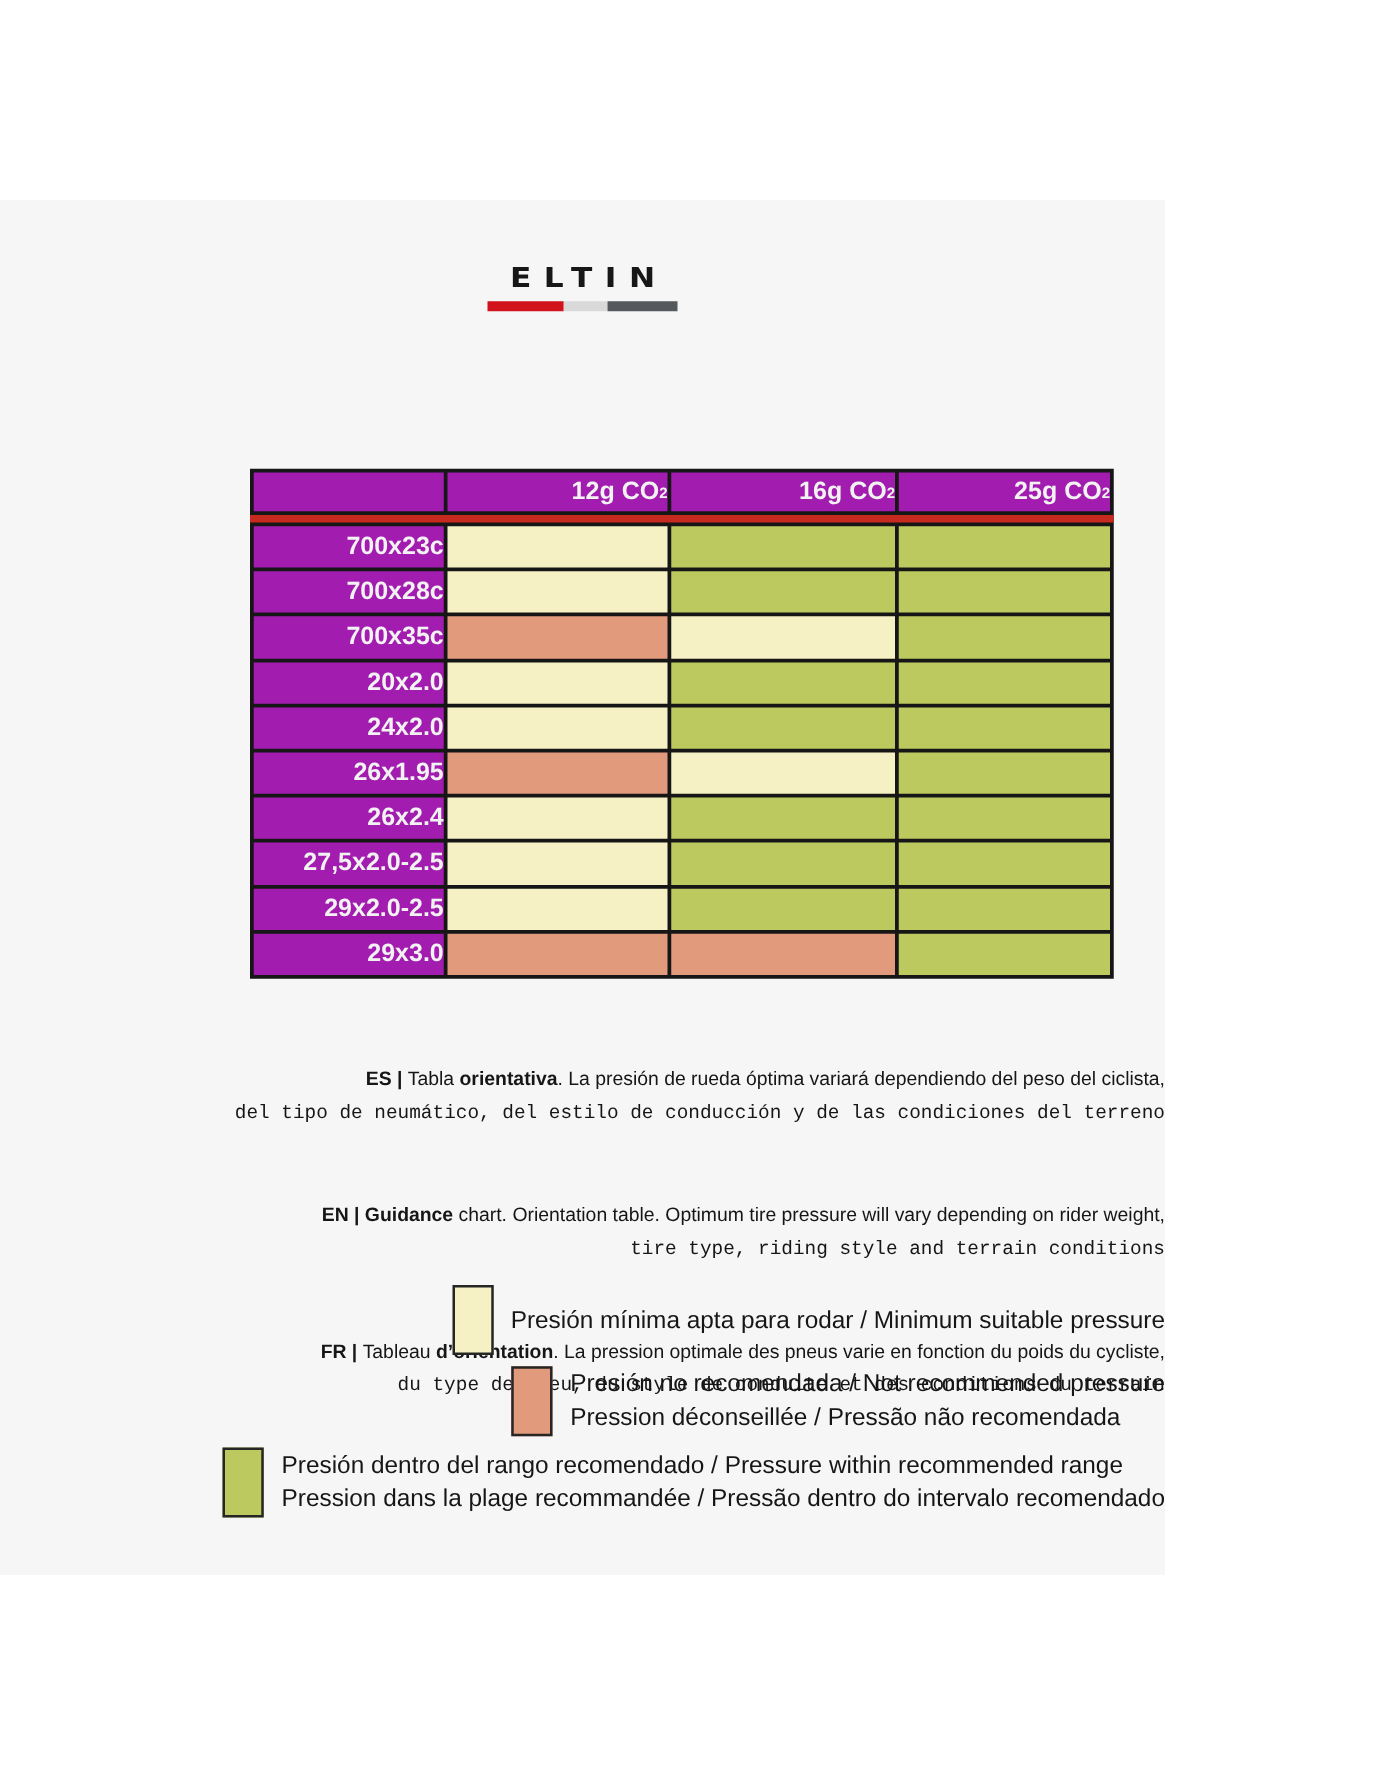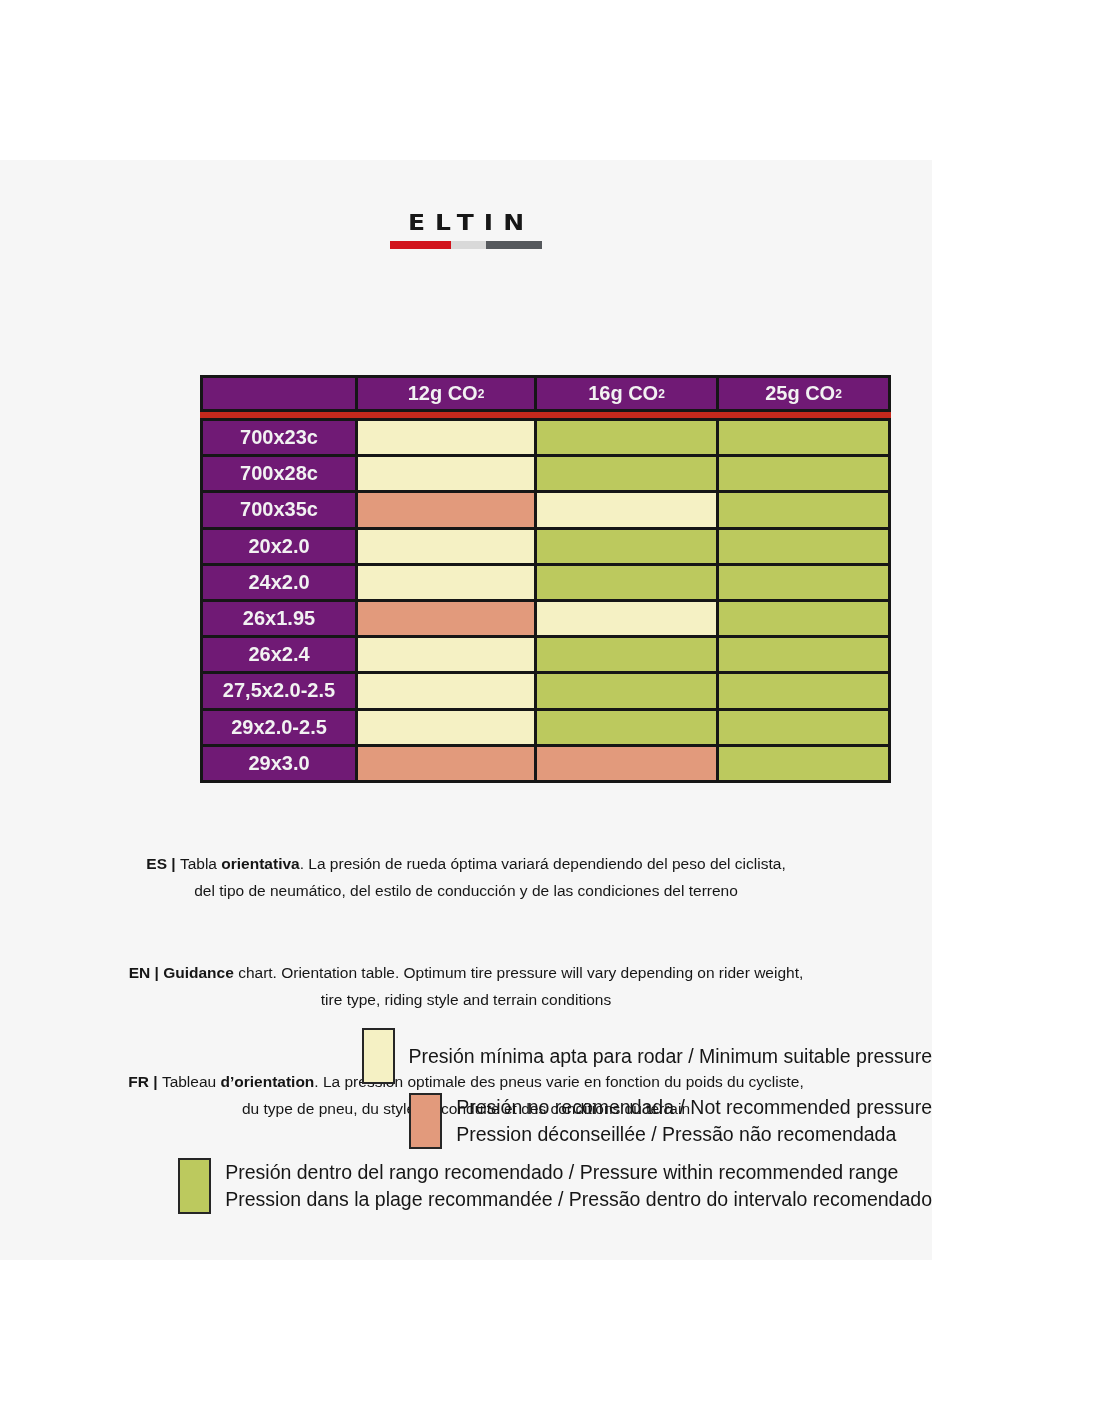--- a/index.html
+++ b/index.html
@@ -49,25 +49,25 @@
     position: absolute;
     left: 200px; top: 375px;
     display: grid;
     grid-template-columns: 152px 176px 179px 169px;
     grid-template-rows: 31px 6px repeat(10, 33.2px);
     gap: 3px;
     padding: 3px;
     background: #161616;
   }
   .hcell, .rcell {
-    background: #701a75;
+    background: #a21caf;
     color: #f2f2f2;
     font-weight: 700;
     font-size: 20px;
-    display: flex; align-items: center; justify-content: center;
+    display: flex; align-items: center; justify-content: flex-end;
   }
   .hcell sub { font-size: 12px; line-height: 0; }
   .red-divider {
     grid-column: 1 / -1;
     margin: 0 -3px;
     background: #c6291d;
   }
   .cell { background: #cccccc; }
   .cell[data-status="min"], .swatch[data-status="min"] { background: #f5f1c4; }
   .cell[data-status="no"],  .swatch[data-status="no"]  { background: #e29a7c; }
@@ -76,23 +76,23 @@
   
   .notes {
     position: absolute;
     top: 795px; left: 0; right: 0;
     text-align: center;
     font-size: 15.5px;
     line-height: 27.3px;
     color: #161616;
     white-space: pre-wrap;
   }
-  .note { margin: 0; }
+  .note { margin: 0; text-align: right; }
   .note .b { font-weight: 700; }
-  .note .line2 { display: block; }
+  .note .line2 { display: block; font-family: Liberation Mono, monospace; }
 
   
   .legend {
     position: absolute;
     top: 1028px; left: 0; right: 0;
     display: flex; flex-direction: column; align-items: flex-end;
     gap: 9px;
   }
   .legend-item { display: flex; align-items: center; gap: 14px; }
   .swatch {

